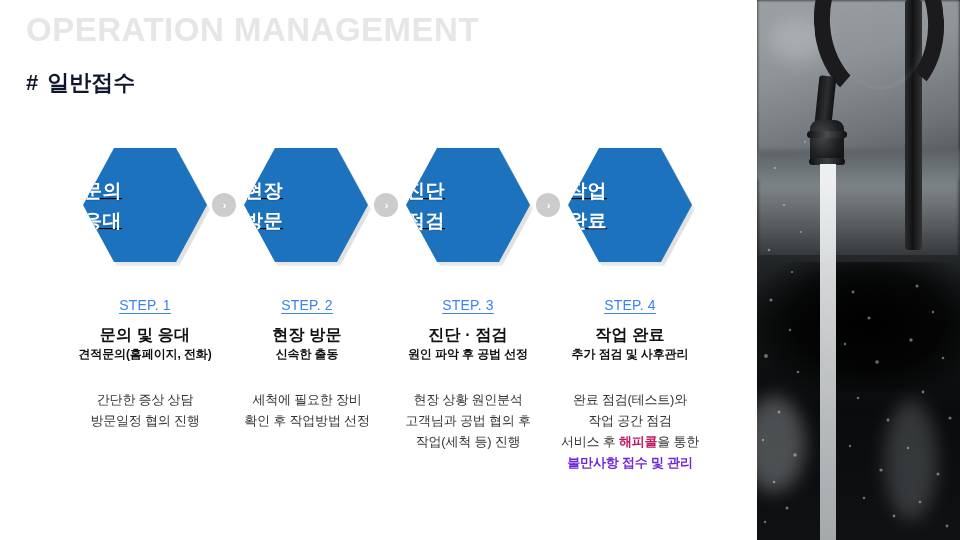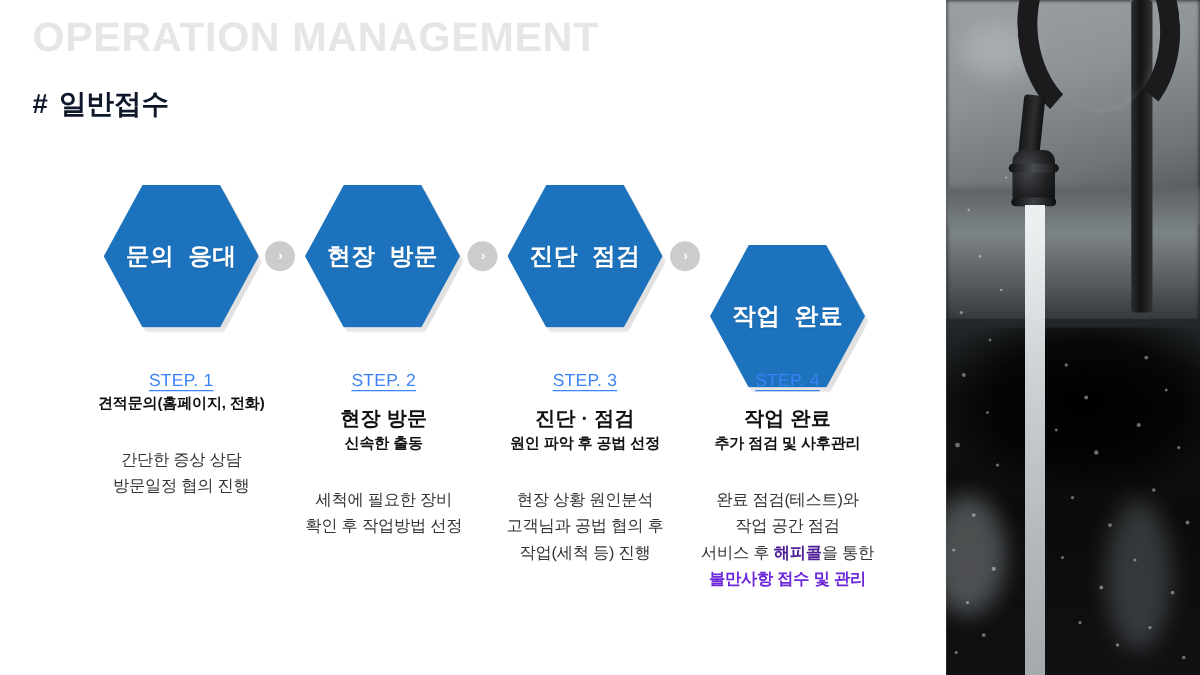--- a/index.html
+++ b/index.html
@@ -33,22 +33,23 @@
   .hex-shadow{
     position:absolute; left:3px; top:4px; width:124px; height:114px;
     background:#d7d7d7;
     clip-path:polygon(25% 0%, 75% 0%, 100% 50%, 75% 100%, 25% 100%, 0% 50%);
     filter:blur(3px); opacity:.75;
   }
   .hex {
     position:absolute; left:0; top:0; width:124px; height:114px;
     background:#1c72bd;
     clip-path:polygon(25% 0%, 75% 0%, 100% 50%, 75% 100%, 25% 100%, 0% 50%);
-    display:flex; flex-direction:row; align-items:center; justify-content:center;
+    display:flex; flex-direction:column; align-items:flex-start; justify-content:center;
     gap:11px;
+    text-decoration:underline;
   }
   .hex-line {
     color:#ffffff; font-size:19px; font-weight:bold; line-height:1;
     letter-spacing:0.5px; text-shadow:0 1px 1px rgba(0,0,0,.15);
   }
 
   .sep {
     position:absolute; top:45px; width:24px; height:24px; border-radius:50%;
     background:#cccccc; display:flex; align-items:center; justify-content:center;
   }
@@ -66,21 +67,21 @@
   .step-head {
     margin-top:11px; font-size:16px; font-weight:bold; color:#111; letter-spacing:0.2px;
   }
   .step-sub {
     margin-top:0; font-size:12px; font-weight:bold; color:#111; letter-spacing:-0.1px;
   }
   .step-body { margin-top:26px; }
   .step-body .bl {
     font-size:13px; color:#333; line-height:1.62; letter-spacing:-0.2px; white-space:nowrap;
   }
-  .accent { color:#4c1d95; font-weight:bold; }
+  .accent { color:#be185d; font-weight:bold; }
   .bl.all-accent { color:#6d28d9; font-weight:bold; }
 
   
   .photo {
     position:absolute; left:757px; top:0; width:203px; height:540px; overflow:hidden;
     background:#0b0b0b;
   }
   .ph-bg-top{
     position:absolute; left:0; top:0; width:203px; height:180px;
     background:linear-gradient(165deg,#9aa0a3 0%,#8d9396 35%,#6e7477 70%,#4a4f52 100%);
@@ -184,33 +185,34 @@
       <div class="hex-shadow"></div>
       <div class="hex">
         <div class="hex-line" data-bind="flow.nodes.2.line1">진단</div>
         <div class="hex-line" data-bind="flow.nodes.2.line2">점검</div>
       </div>
     </div>
     <div class="sep" style="left:536px;">
       <span data-bind="flow.separator_glyph">›</span>
     </div>
 
-    <div class="hex-wrap" style="left:568px;margin-top:48px;">
+    <div class="hex-wrap" style="left:568px;">
       <div class="hex-shadow"></div>
       <div class="hex">
         <div class="hex-line" data-bind="flow.nodes.3.line1">작업</div>
         <div class="hex-line" data-bind="flow.nodes.3.line2">완료</div>
       </div>
     </div>
   </div>
 
   <div class="steps">
 
     <div class="step-col" style="left:45px;">
       <div><span class="step-no" data-bind="steps.0.number">STEP. 1</span></div>
+      <div class="step-head" data-bind="steps.0.heading">문의 및 응대</div>
       <div class="step-sub" data-bind="steps.0.subheading">견적문의(홈페이지, 전화)</div>
       <div class="step-body">
         <div class="bl" data-bind="steps.0.body.0.text">간단한 증상 상담</div>
         <div class="bl" data-bind="steps.0.body.1.text">방문일정 협의 진행</div>
       </div>
     </div>
 
     <div class="step-col" style="left:207px;">
       <div><span class="step-no" data-bind="steps.1.number">STEP. 2</span></div>
       <div class="step-head" data-bind="steps.1.heading">현장 방문</div>

